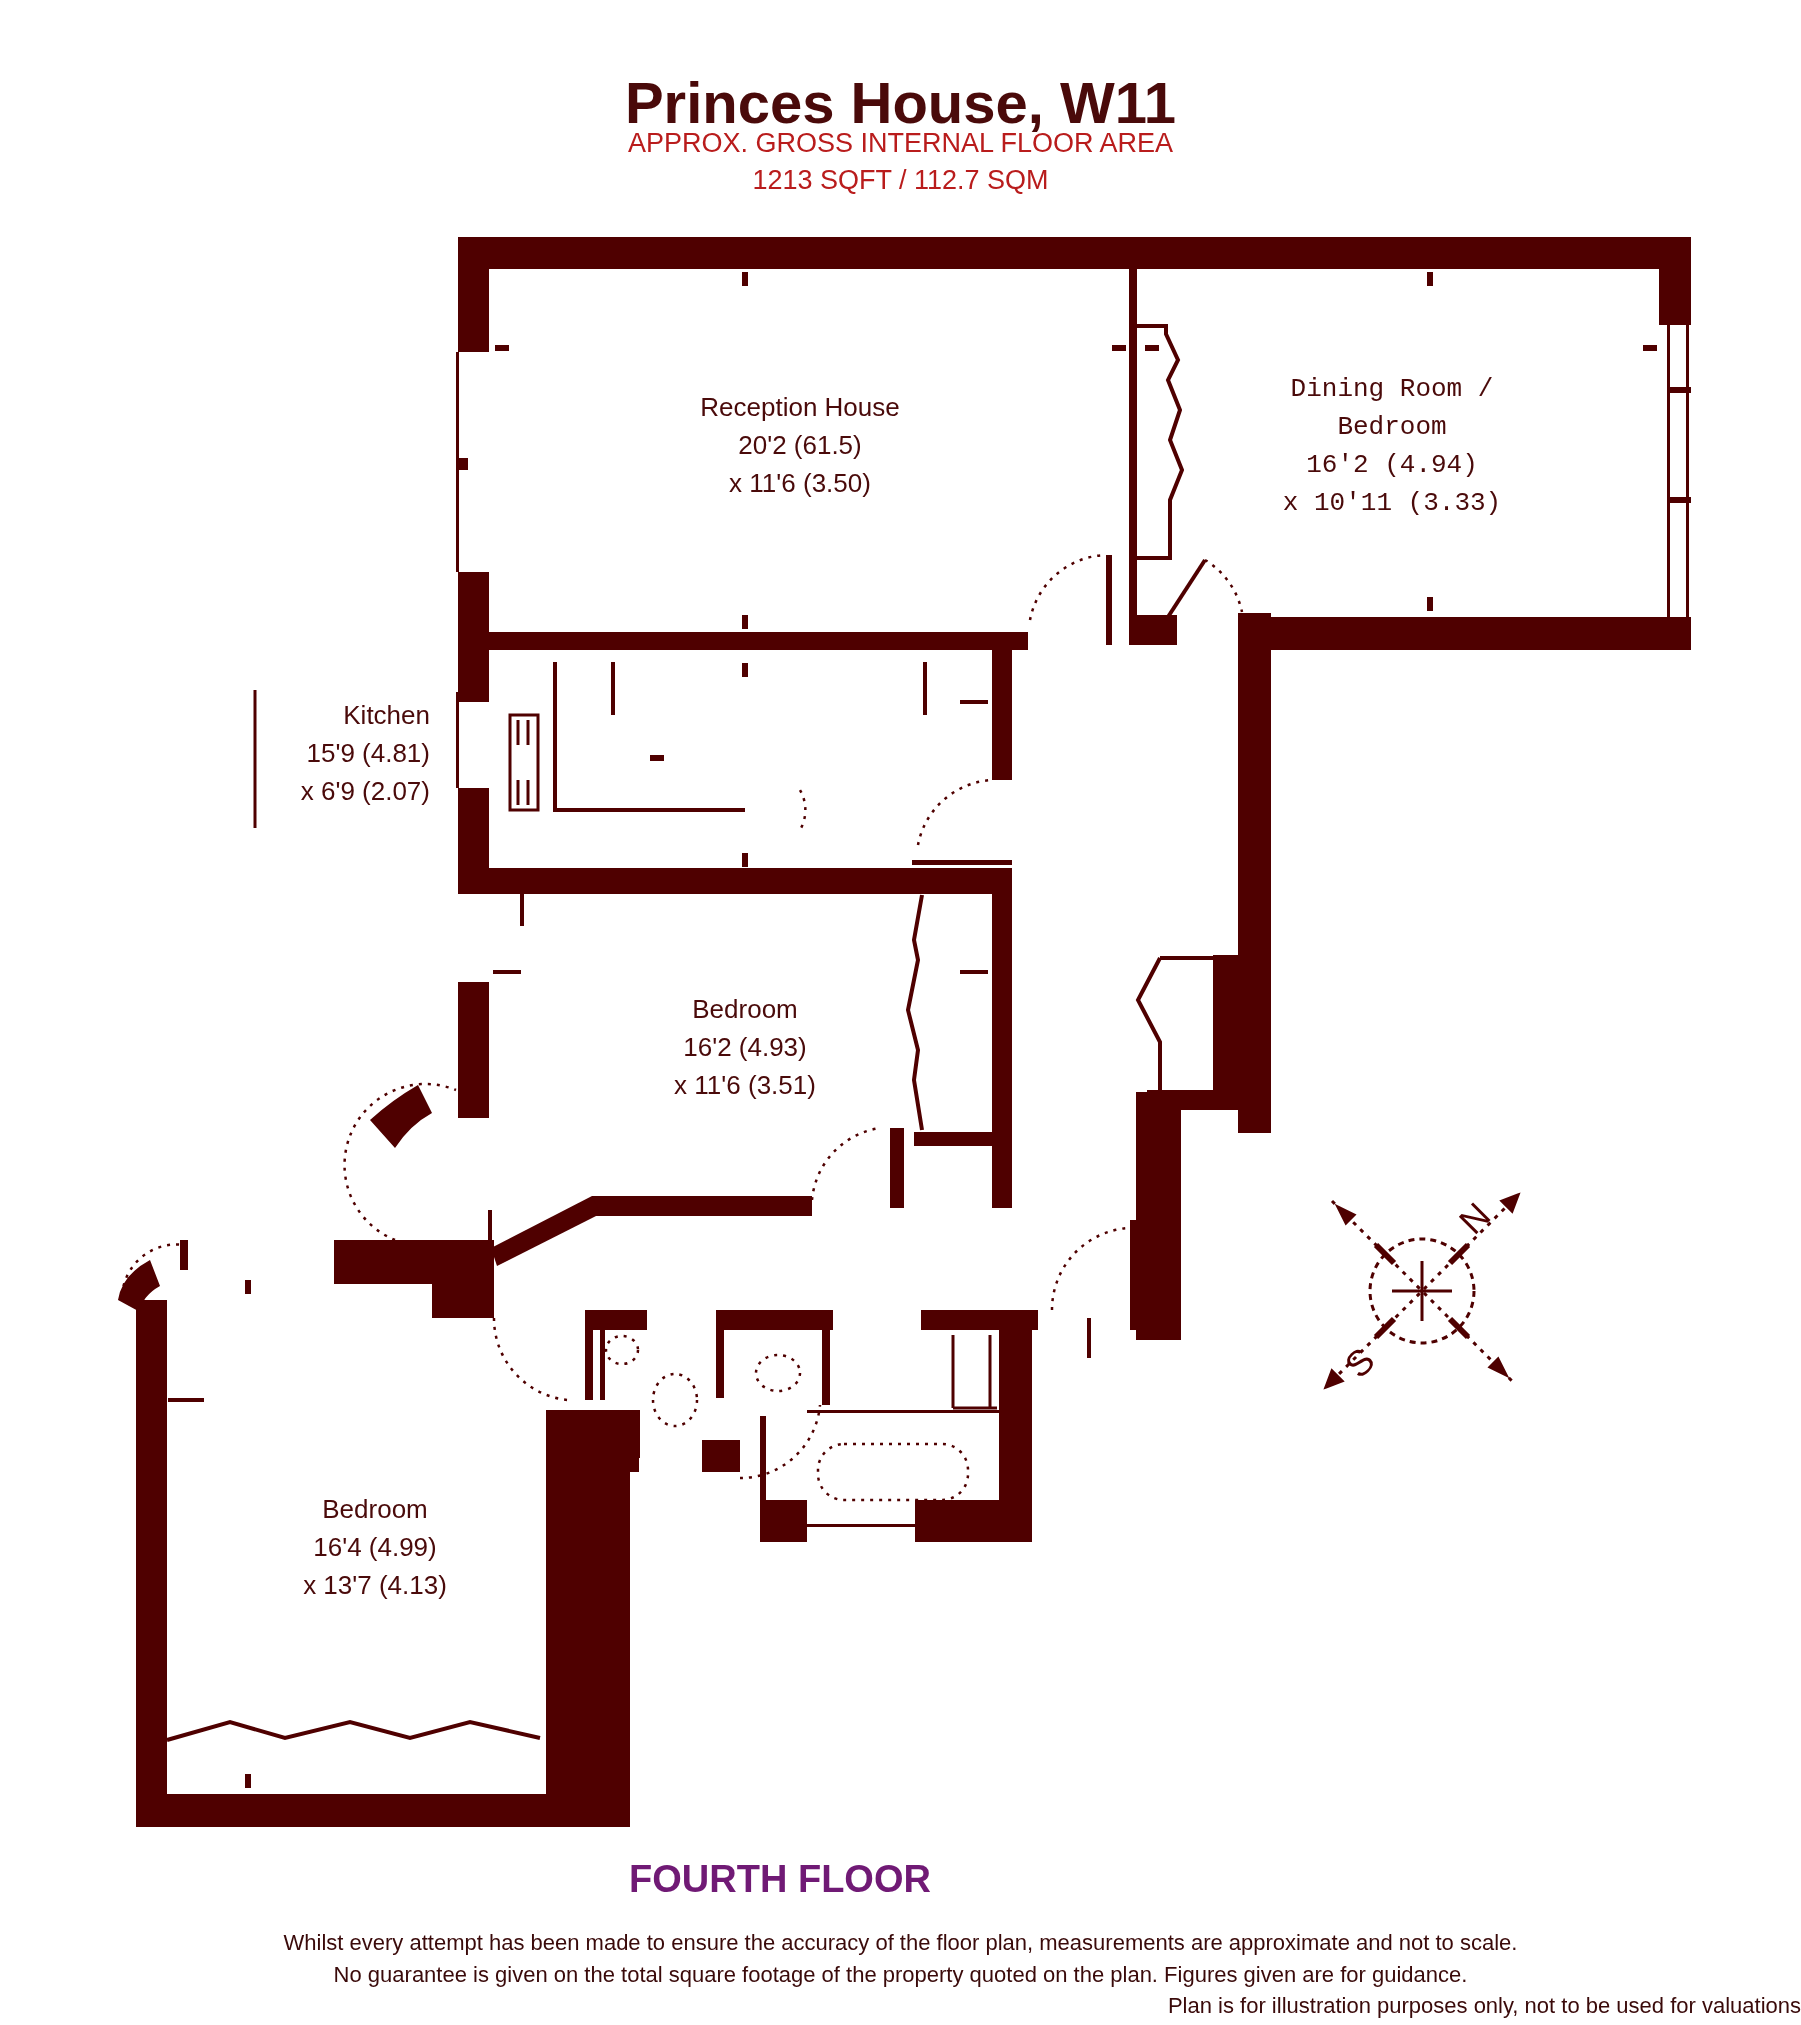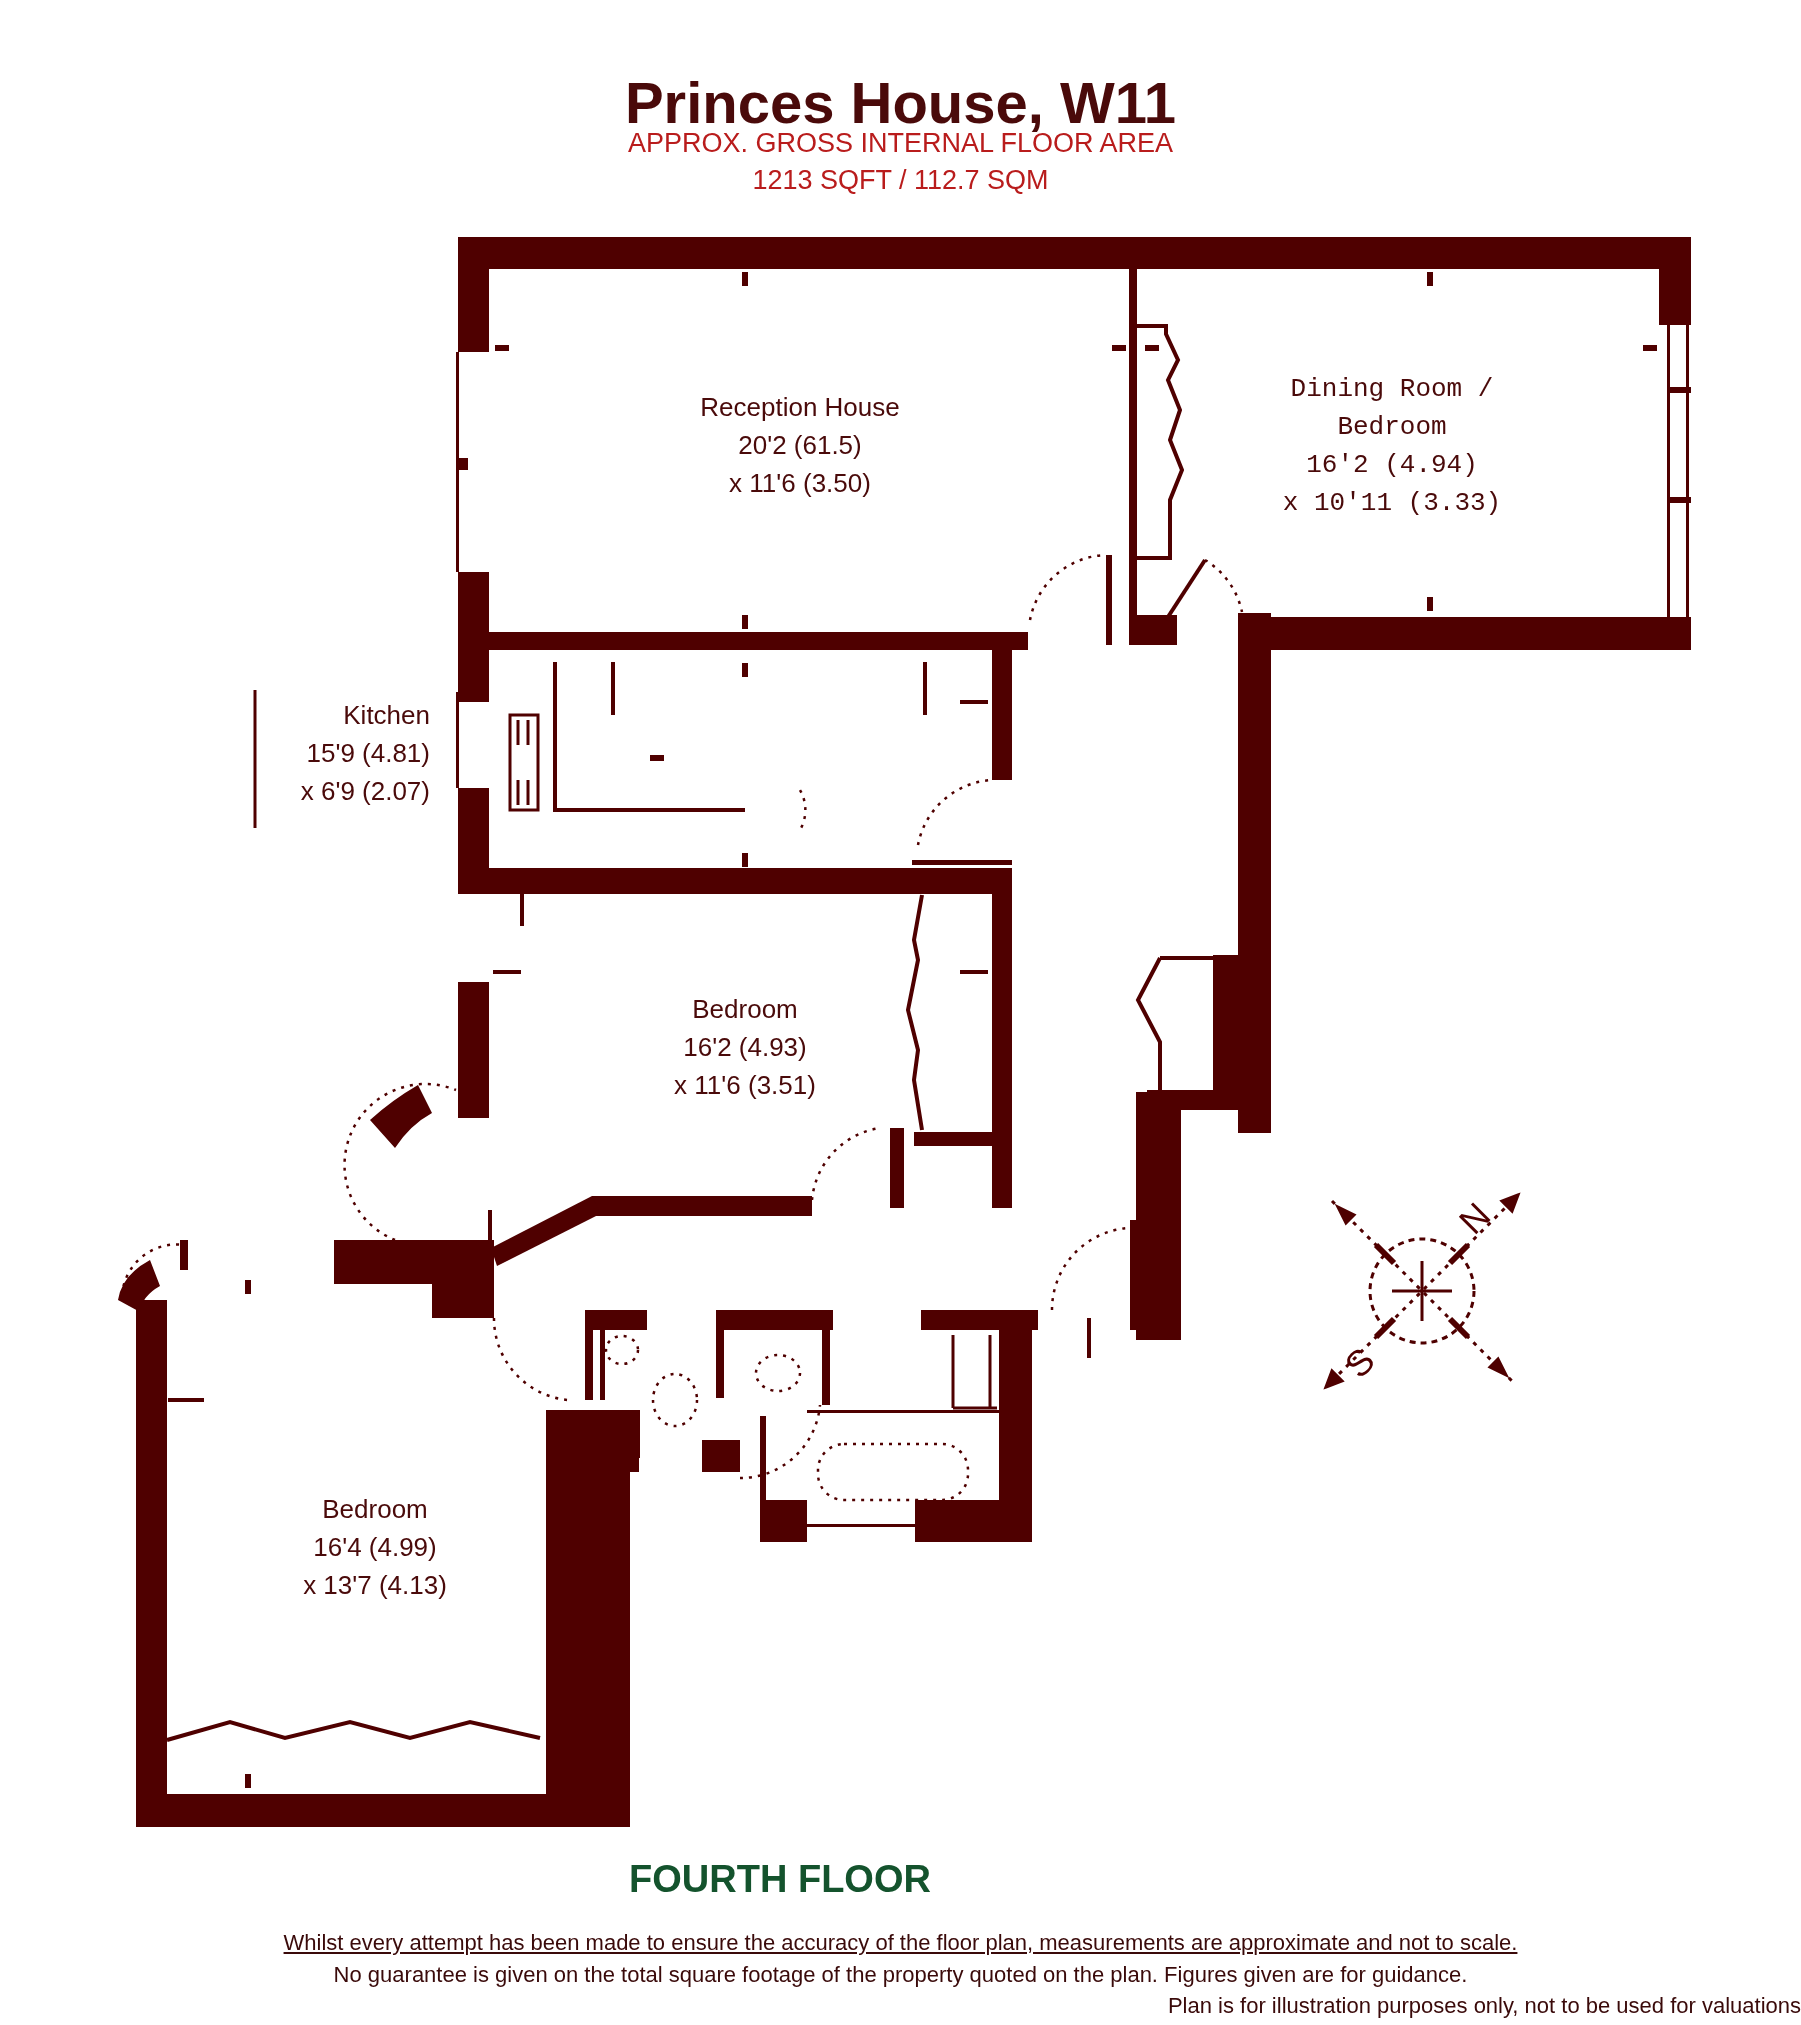--- a/index.html
+++ b/index.html
@@ -2,23 +2,23 @@
 <html><head>
 <meta charset="utf-8">
 <style>
   html, body { margin: 0; padding: 0; background: #ffffff; }
   body { width: 1801px; height: 2025px; position: relative; overflow: hidden; font-family: "Liberation Sans", sans-serif; }
   .title { position: absolute; left: 0; width: 1801px; top: 40px; text-align: center; font-size: 58px; font-weight: bold; color: #4a0a0a; letter-spacing: 0px; margin-top: 29px; }
   .sub { position: absolute; left: 0; width: 1801px; text-align: center; font-size: 27px; color: #b91c1c; }
   .sub1 { top: 128px; }
   .sub2 { top: 165px; }
   .room { position: absolute; text-align: center; color: #4a0a0a; font-size: 26px; line-height: 38px; }
-  .floor-label { position: absolute; left: 0; width: 1560px; top: 1858px; text-align: center; font-size: 38px; font-weight: bold; color: #14532d; }
+  .floor-label { position: absolute; left: 0; width: 1560px; top: 1858px; text-align: center; font-size: 38px; font-weight: bold; color: #701a75; }
   .disclaimer { position: absolute; left: 0; width: 1801px; text-align: center; font-size: 22px; color: #3a0a0a; }
-  .d1 { top: 1930px; text-decoration: underline; } .d2 { top: 1962px; } .d3 { top: 1993px; text-align: right; }
+  .d1 { top: 1930px; } .d2 { top: 1962px; } .d3 { top: 1993px; text-align: right; }
   svg.plan { position: absolute; left: 0; top: 0; }
 </style>
 </head>
 <body>
 
 <div class="title">Princes House, W11</div>
 <div class="sub sub1">APPROX. GROSS INTERNAL FLOOR AREA</div>
 <div class="sub sub2">1213 SQFT / 112.7 SQM</div>
 
 <svg class="plan" width="1801" height="2025" viewBox="0 0 1801 2025" xmlns="http://www.w3.org/2000/svg">

